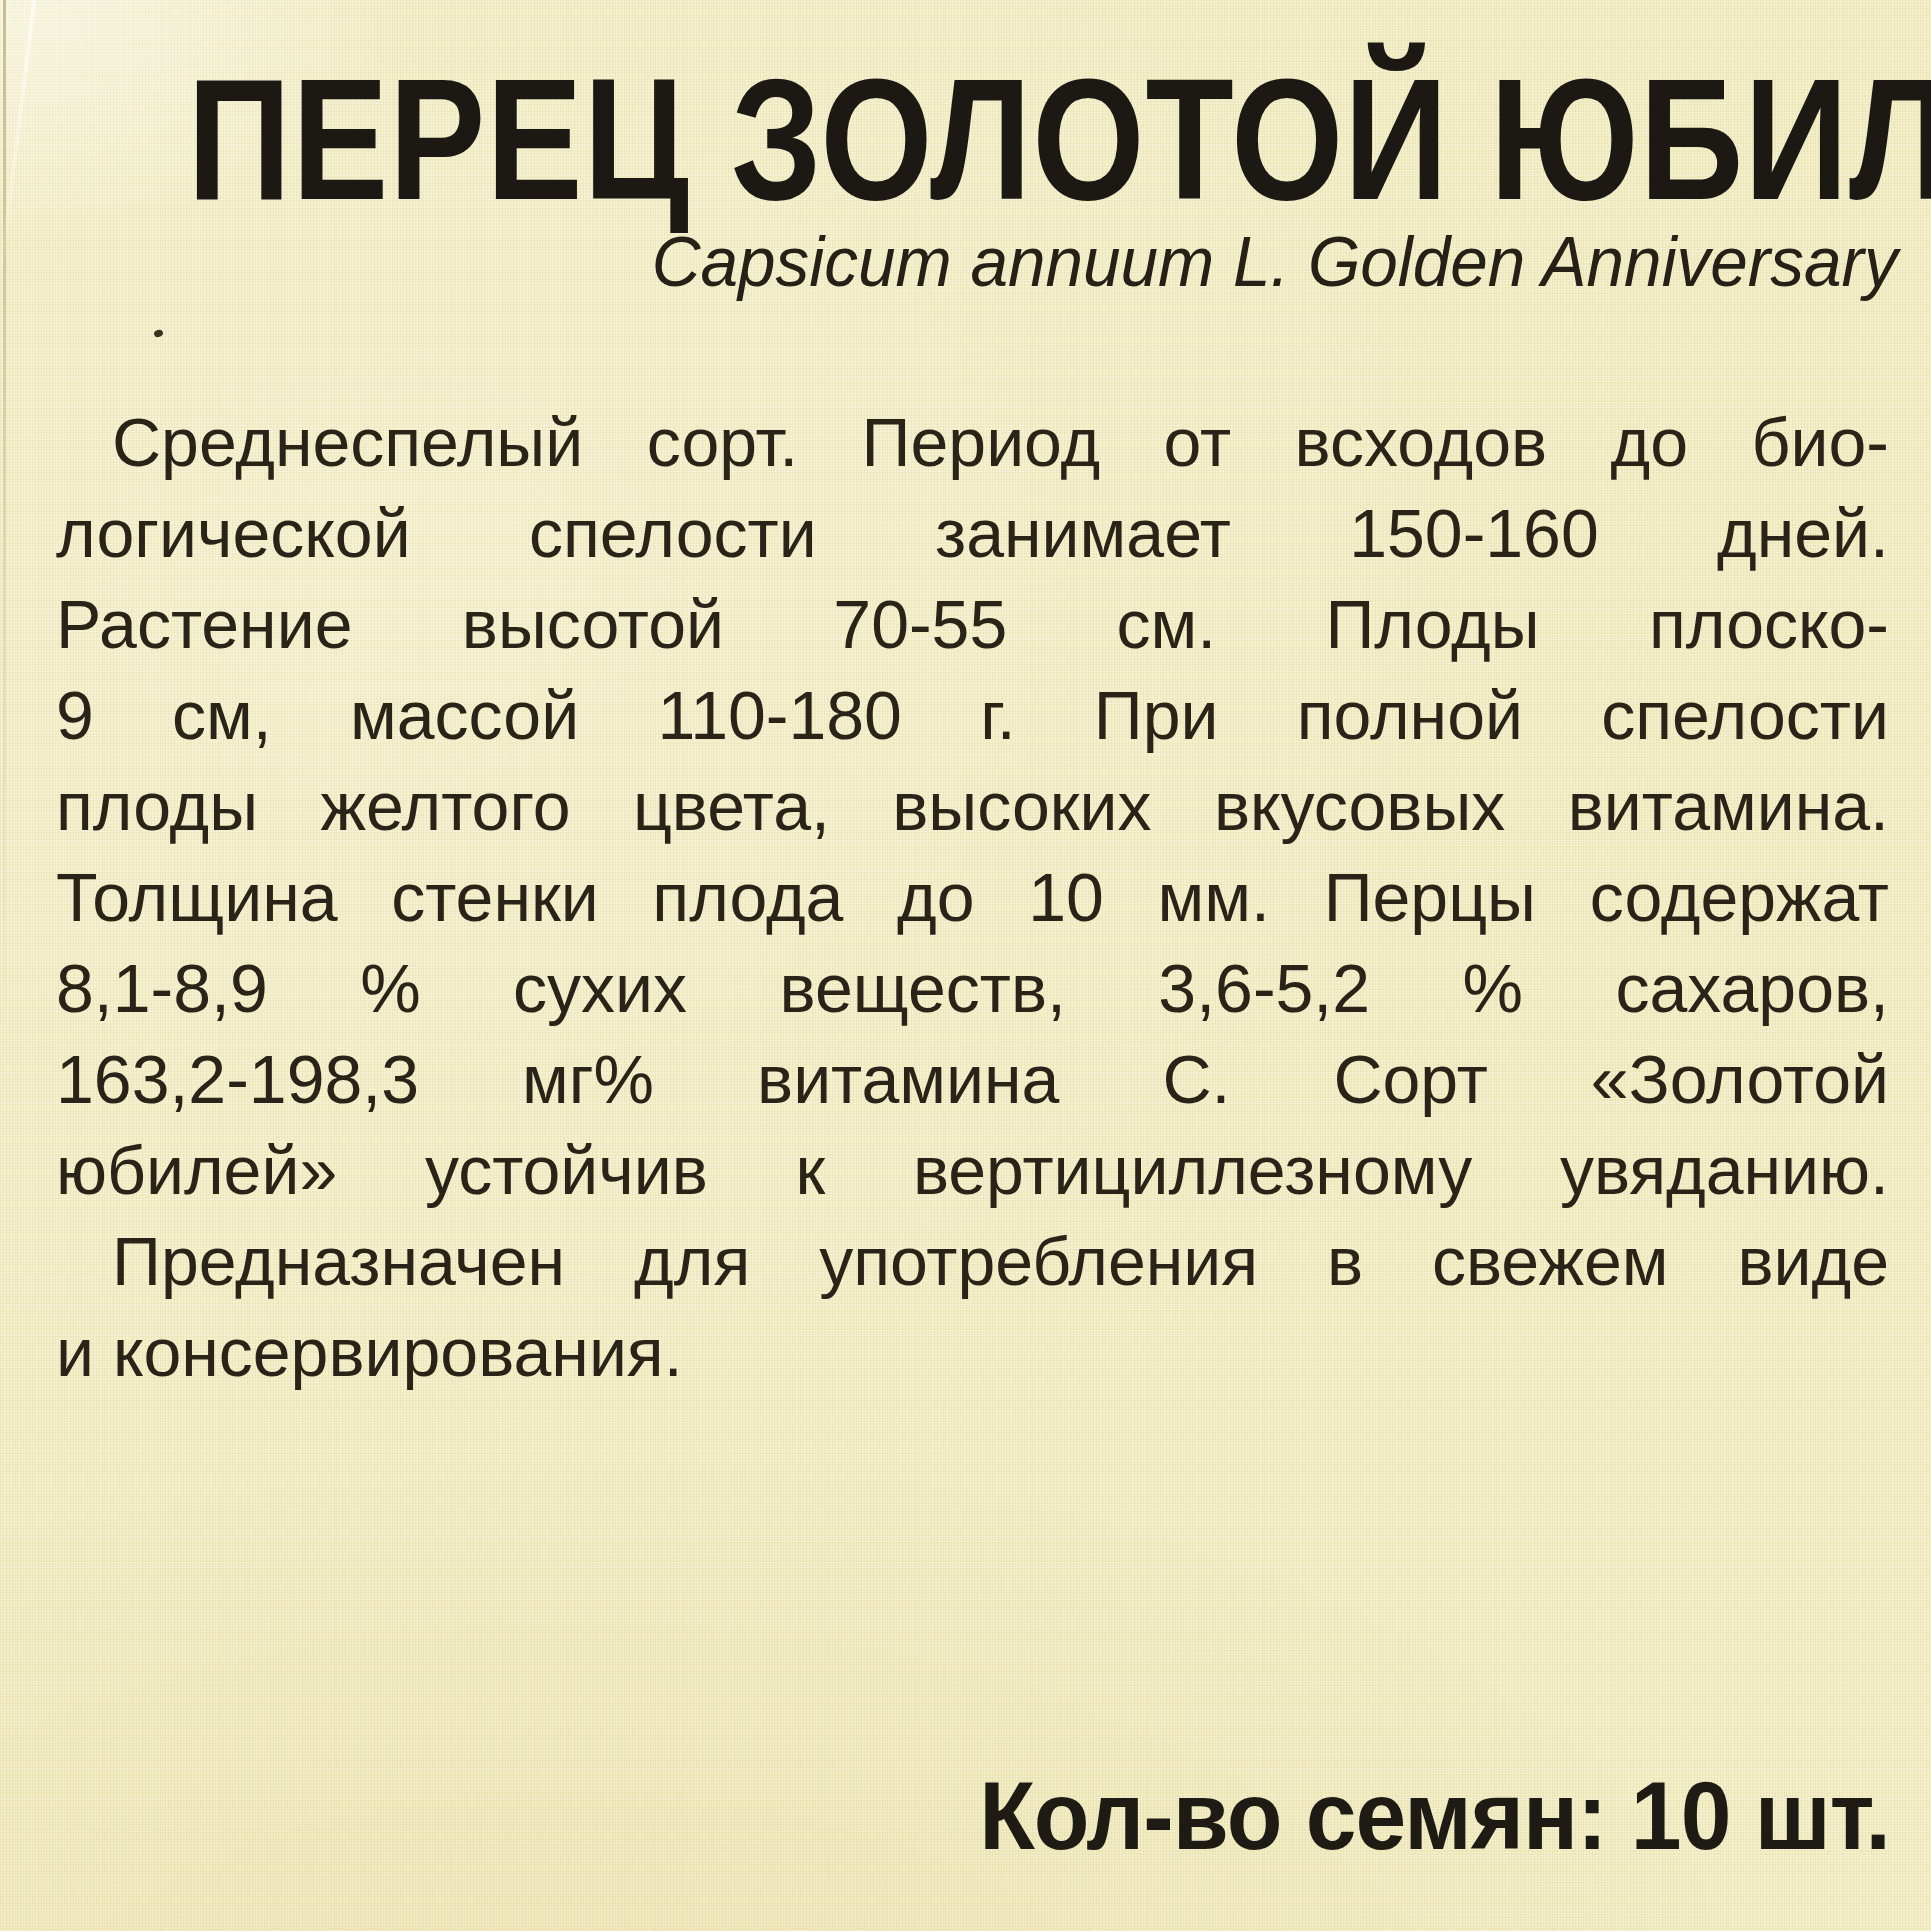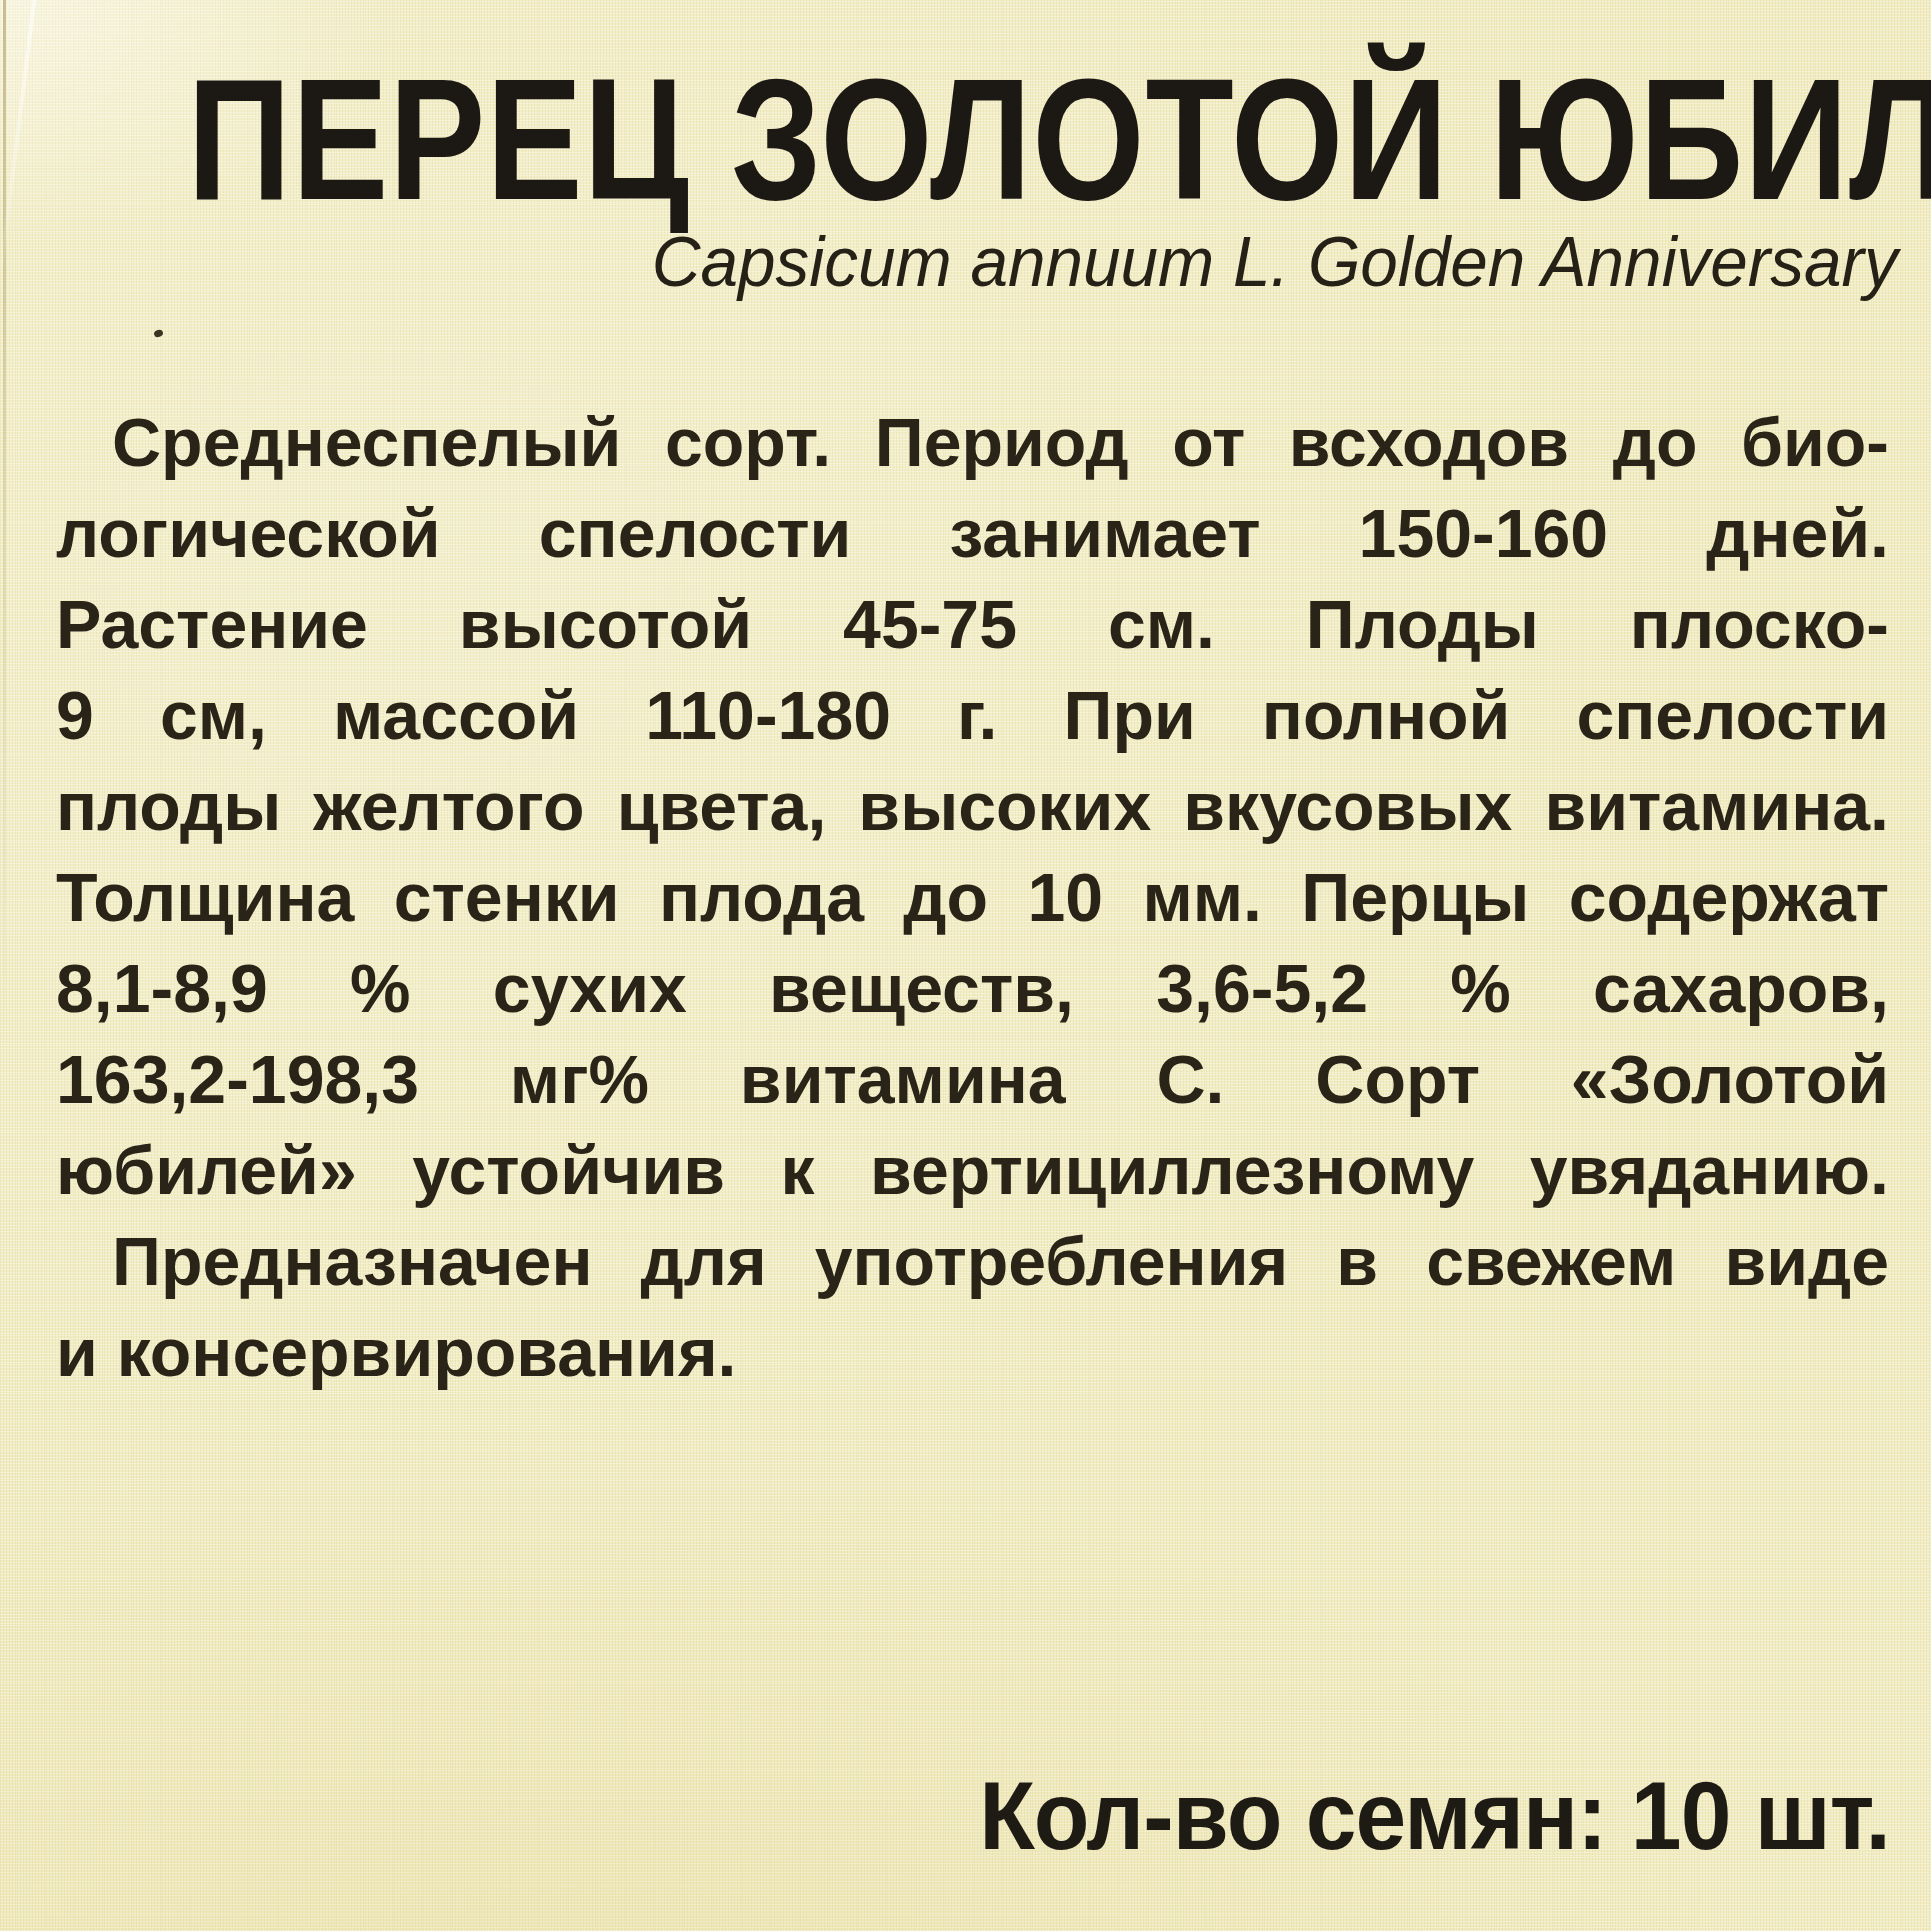--- a/index.html
+++ b/index.html
@@ -85,21 +85,20 @@
     position: absolute;
     left: 56px; top: 397px;
     width: 1833px;
     font-size: 68px;
     line-height: 91px;
     color: #2a2418;
   }
   .body-text .line {
     text-align: justify;
     text-align-last: justify;
-    font-weight: bold;
   }
   .body-text .line.indent { text-indent: 56px; }
   .body-text .line.last   { text-align-last: left; }
 
   .seed-count {
     position: absolute;
     top: 1767px; right: 41px;
     font-weight: bold;
     font-size: 97px;
     line-height: 1;
@@ -123,21 +122,21 @@
     <span class="title-text">ПЕРЕЦ ЗОЛОТОЙ ЮБИЛЕЙ</span>
   </div>
 
   <div class="subtitle-row">
     <span class="subtitle-text">Capsicum annuum L. Golden Anniversary</span>
   </div>
 
   <div class="body-text">
     <div class="line indent">Среднеспелый сорт. Период от всходов до био-</div>
     <div class="line">логической спелости занимает 150-160 дней.</div>
-    <div class="line">Растение высотой 45-75 см. Плоды плоско-</div>
+    <div class="line">Растение высотой 70-55 см. Плоды плоско-</div>
     <div class="line">9 см, массой 110-180 г. При полной спелости</div>
     <div class="line">плоды желтого цвета, высоких вкусовых витамина.</div>
     <div class="line">Толщина стенки плода до 10 мм. Перцы содержат</div>
     <div class="line">8,1-8,9 % сухих веществ, 3,6-5,2 % сахаров,</div>
     <div class="line">163,2-198,3 мг% витамина С. Сорт «Золотой</div>
     <div class="line">юбилей» устойчив к вертициллезному увяданию.</div>
     <div class="line indent">Предназначен для употребления в свежем виде</div>
     <div class="line last">и консервирования.</div>
   </div>
 

